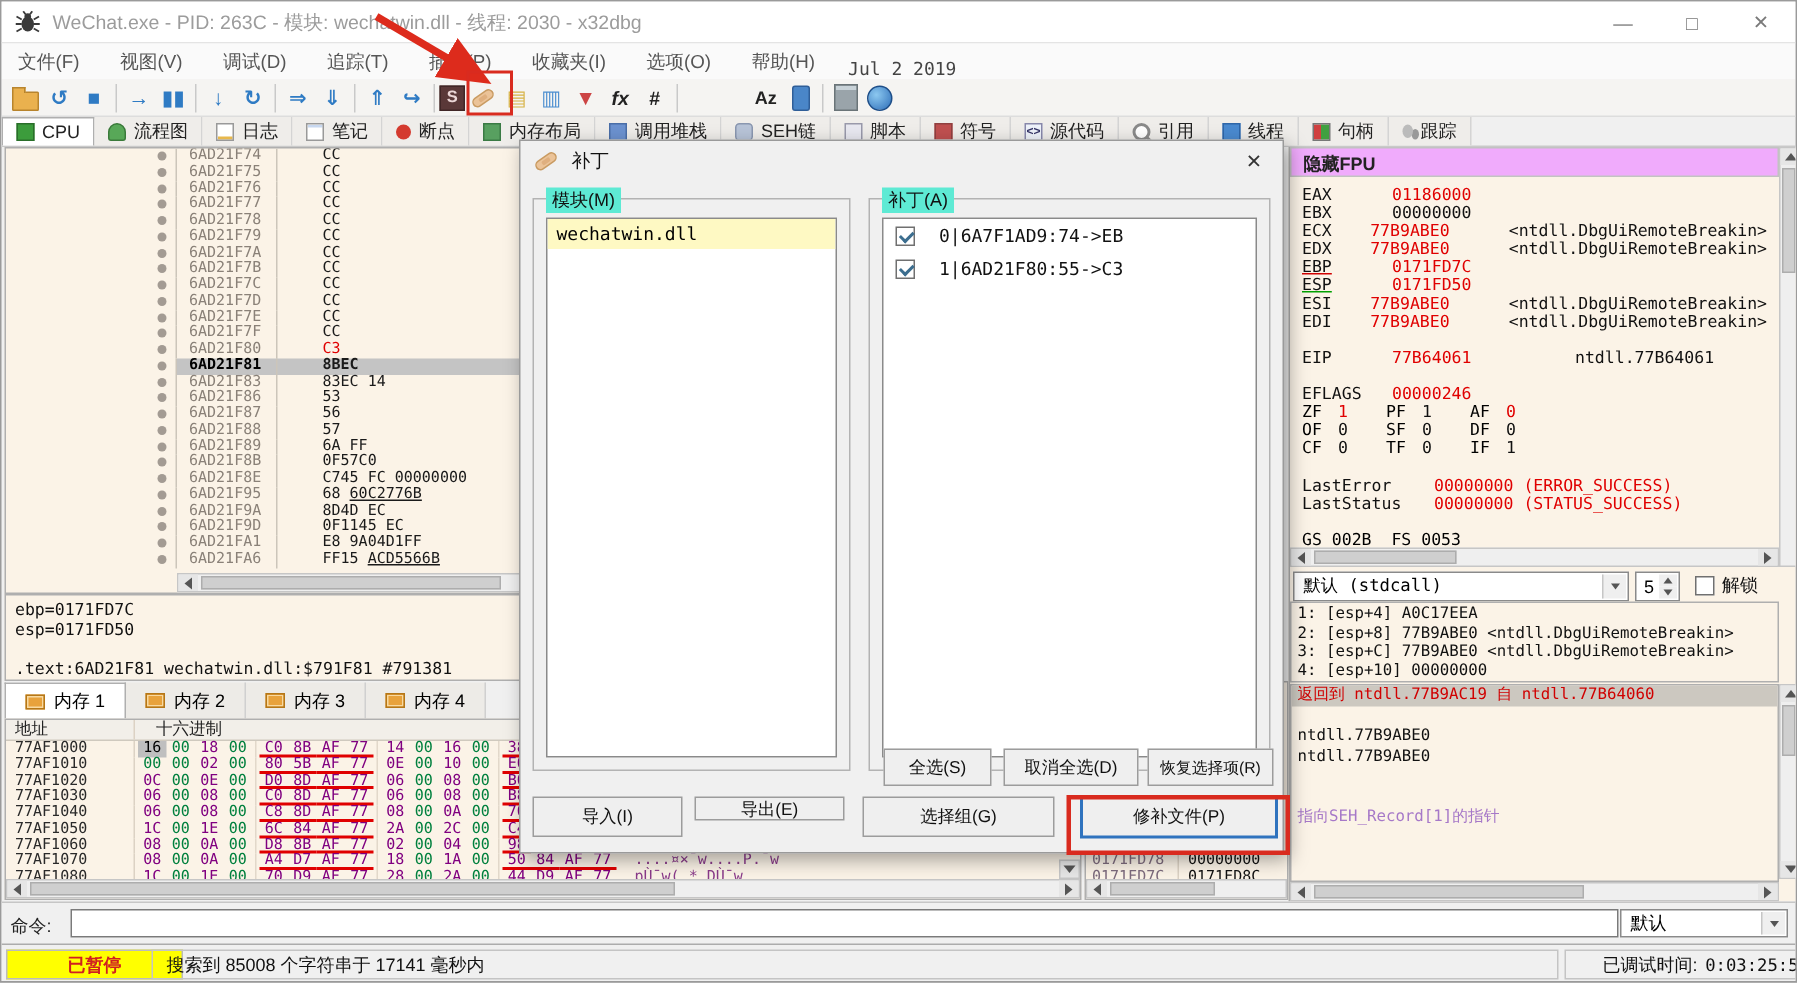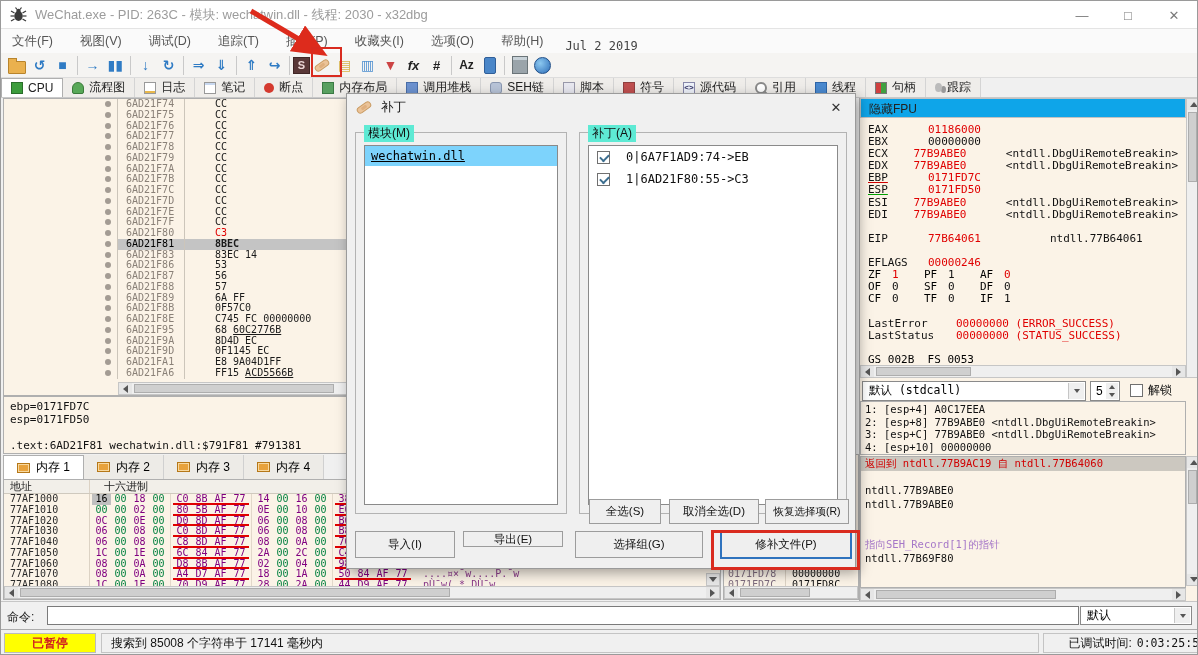--- a/index.html
+++ b/index.html
@@ -25,21 +25,21 @@
   .build-date{ font-family:"DejaVu Sans Mono",monospace; font-size:12px; color:#444; margin-left:6px; }
 
   
   .toolbar{ position:absolute; left:0; top:52px; width:100%; height:25px; background:#F5F4F2;
             border-bottom:1px solid #DDDDDD; display:flex; align-items:center; padding-left:4px; }
   .tbi{ width:23px; height:23px; display:flex; align-items:center; justify-content:center;
         font-size:14px; font-weight:bold; color:#2F7BC4; }
   .tsep{ width:1px; height:19px; background:#C9C9C9; margin:0 3px; }
   .i-fx,.i-hash,.i-az{ color:#222 !important; font-style:italic; font-size:13px; }
   .i-hash{ font-style:normal; }
-  .i-az{ font-style:normal; font-size:12px; }
+  .i-az{ font-style:normal; font-size:12px;margin-left:44px; }
   .i-scylla{ background:#5A3838; color:#EBD6D6 !important; width:17px; height:17px;
              font-size:11px; font-weight:bold; border:1px solid #402626; }
   .i-folder{ position:relative; }
   .i-folder::before{ content:""; position:absolute; width:16px; height:11px; background:#EAB14E;
                      border:1px solid #B8842C; border-radius:1px; top:7px; left:3px; }
   .i-folder::after{ content:""; position:absolute; width:7px; height:3px; background:#EAB14E;
                     border:1px solid #B8842C; border-bottom:none; top:4px; left:3px; }
   .i-phone::before{ content:""; display:block; width:10px; height:15px; background:#4A86C8;
                     border:1px solid #2F5E98; border-radius:2px; }
   .i-calc::before{ content:""; display:block; width:14px; height:16px; background:#9AA4AA;
@@ -82,21 +82,21 @@
 
   
   #disasm{ left:2px; top:97px; width:718px; height:298px; }
   .drow{ display:flex; height:10.75px; line-height:10.8px; font-size:10px; font-family:"DejaVu Sans Mono",monospace; }
   .dgut{ width:114px; border-right:1px solid #CCC5BA; display:flex; justify-content:flex-end; }
   .dot{ width:6px; height:6px; border-radius:50%; background:#A39B93; margin:2px 6px 0 0; }
   .dmain{ flex:1; display:flex; }
   .daddr{ width:67px; padding-left:8px; color:#8A8178; border-right:1px solid #CCC5BA; }
   .dbytes{ padding-left:30px; color:#1A1A1A; white-space:pre; }
   .drow.sel .dmain{ background:#C4C4C4; }
-  .drow.sel .daddr{ color:#000; font-weight:normal; }
+  .drow.sel .daddr{ color:#000; font-weight:bold; }
   .drow.sel .dbytes{ font-weight:bold; }
   .dbytes.red{ color:#E00000; }
   .uline{ text-decoration:underline; }
 
   
   .scroll-h{ position:absolute; height:13px; background:#EFEFEF; border:1px solid #C6C6C6;
              display:flex; align-items:center; }
   .scroll-v{ position:absolute; width:13px; background:#EFEFEF; border:1px solid #C6C6C6; }
   .sbtn{ width:13px; height:11px; background:#E6E6E6; display:flex; align-items:center; justify-content:center; }
   .sthumb{ height:9px; background:#CFCFCF; border:1px solid #ADADAD; margin-left:2px; }
@@ -144,22 +144,22 @@
   #stackmini{ left:722px; top:453px; width:136px; height:146px; }
   .srow{ position:absolute; display:flex; height:10.75px; line-height:10.9px; font-size:10px;
          font-family:"DejaVu Sans Mono",monospace; }
   .saddr{ width:62px; color:#7D6B7D; border-right:1px solid #DCD2C4; padding-left:4px; }
   .sval{ padding-left:6px; color:#111; }
   #stack-hscroll{ left:0; right:0; bottom:0; }
 
   
   #rightpanel{ position:absolute; left:858px; top:97px; width:340px; height:503px;
                background:#FBF3E7; border-left:1px solid #AFAFAF; }
-  #fpu-btn{ position:absolute; left:0; top:0; width:326px; height:20px; background:#0ea5e9;
-            border:1px solid #C2C2C2; font-size:12px; color:#222; padding:2px 8px; }
+  #fpu-btn{ position:absolute; left:0; top:0; width:326px; height:20px; background:#f0abfc;
+            border:1px solid #C2C2C2; font-size:12px; color:#222; padding:2px 8px;font-weight:bold; }
   #reg-lines{ position:absolute; left:0; top:22px; width:326px; height:245px; padding:4px 8px;
               font-family:"DejaVu Sans Mono",monospace; font-size:11px; }
   .rrow{ height:12.1px; line-height:12.1px; white-space:pre; display:flex; }
   .rn{ display:inline-block; width:60px; color:#111; }
   .rn.wide{ width:88px; }
   .rn.u-red{ text-decoration:underline; text-decoration-color:#D00000; }
   .rn.u-green{ text-decoration:underline; text-decoration-color:#00A000; }
   .rv{ display:inline-block; width:122px; }
   .rx{ display:inline-block; }
   .r{ color:#E00000; } .k{ color:#111; }
@@ -200,42 +200,42 @@
            border-top:1px solid #C6C6C6; }
   #cmd-label{ position:absolute; left:6px; top:7px; font-size:12px; color:#222; }
   #cmd-input{ position:absolute; left:46px; top:4px; width:1032px; height:19px; border:1px solid #7A7A7A;
               background:#fff; font-size:12px; padding:0 4px; outline:none;
               font-family:"DejaVu Sans Mono",monospace; }
   #cmd-profile{ position:absolute; right:5px; top:4px; width:112px; height:19px; }
 
   
   #statusbar{ position:absolute; left:0; top:628px; width:100%; height:27px; background:#F0F0F0;
               border-top:1px solid #ACACAC; font-size:12px; }
-  #status-state{ position:absolute; left:3px; top:3px; width:92px; height:20px; background:#FFFF00;
+  #status-state{ position:absolute; left:3px; top:3px; width:118px; height:20px; background:#FFFF00;
                  border:1px solid #BBB; color:#D02020; font-weight:bold; display:flex;
                  align-items:center; justify-content:center; }
   #status-msg{ position:absolute; left:100px; top:3px; width:938px; height:20px; border:1px solid #C4C4C4;
                display:flex; align-items:center; padding-left:9px; color:#111; }
   #status-time{ position:absolute; left:1042px; top:3px; width:164px; height:20px; border:1px solid #C4C4C4;
                 display:flex; align-items:center; justify-content:flex-end; gap:5px; color:#111; }
 
   
   #dialog{ position:absolute; left:345px; top:92px; width:510px; height:476px; background:#F0F0F0;
            border:1px solid #9A9A9A; box-shadow:3px 4px 12px rgba(0,0,0,0.35); z-index:10; }
   .dlg-title{ height:27px; display:flex; align-items:center; padding:0 9px; }
   .dlg-title-text{ font-size:12.5px; color:#111; margin-left:9px; }
   .dlg-close{ margin-left:auto; font-size:13px; color:#333; width:20px; text-align:center; }
   .groupbox{ position:absolute; border:1px solid #B3B3B3; }
   .grouplabel{ position:absolute; top:-8px; left:8px; background:#5eead4; padding:0 4px; font-size:12px; color:#111; }
   #grp-module{ left:8px; top:38px; width:212px; height:382px; }
   #grp-patch{ left:232px; top:38px; width:268px; height:382px; }
   .listbox{ position:absolute; left:8px; top:12px; right:8px; bottom:8px; background:#fff;
             border:1px solid #8A8A8A; overflow:hidden; }
   .modrow{ height:20px; line-height:20px; padding:0 6px; font-family:"DejaVu Sans Mono",monospace; font-size:12px; }
-  .modrow.selected{ background:#7dd3fc;text-decoration:underline; }
+  .modrow.selected{ background:#fef9c3; }
   .patchrow{ display:flex; align-items:center; height:22px; padding-left:8px; }
   .cb{ width:13px; height:13px; border:1px solid #707070; background:#fff; position:relative; }
   .cb.checked::after{ content:""; position:absolute; left:2px; top:2px; width:7px; height:4px;
                       border-left:2px solid #3C6E8F; border-bottom:2px solid #3C6E8F; transform:rotate(-45deg); }
   .plabel{ margin-left:16px; font-family:"DejaVu Sans Mono",monospace; font-size:12px; color:#111; }
   .dbtn{ position:absolute; height:25px; background:#EFEFEF; border:1px solid #9C9C9C; font-size:11.5px;
          color:#111; display:flex; align-items:center; justify-content:center;
          font-family:"Liberation Sans","DejaVu Sans",sans-serif; }
   #btn-selall{ left:242px; top:405px; width:72px; }
   #btn-deselall{ left:322px; top:405px; width:90px; }
@@ -1023,21 +1023,20 @@
       </div>
 
     <div id="callinfo">
         <div class="ciline ret">返回到 ntdll.77B9AC19 自 ntdll.77B64060</div>
         <div class="ciline"></div>
         <div class="ciline">ntdll.77B9ABE0</div>
         <div class="ciline">ntdll.77B9ABE0</div>
         <div class="ciline"></div>
         <div class="ciline"></div>
         <div class="ciline seh">指向SEH_Record[1]的指针</div>
-        <div class="ciline">ntdll.77B69F80</div>
       </div>
     <div class="scroll-v" id="info-vscroll">
       <div class="sbtn">
           <div class="tri tri-u"></div>
         </div>
       <div class="vthumb" style="height:34px;"></div>
       <div class="sbtn" style="position:absolute;bottom:0;">
           <div class="tri tri-d"></div>
         </div>
     </div>

